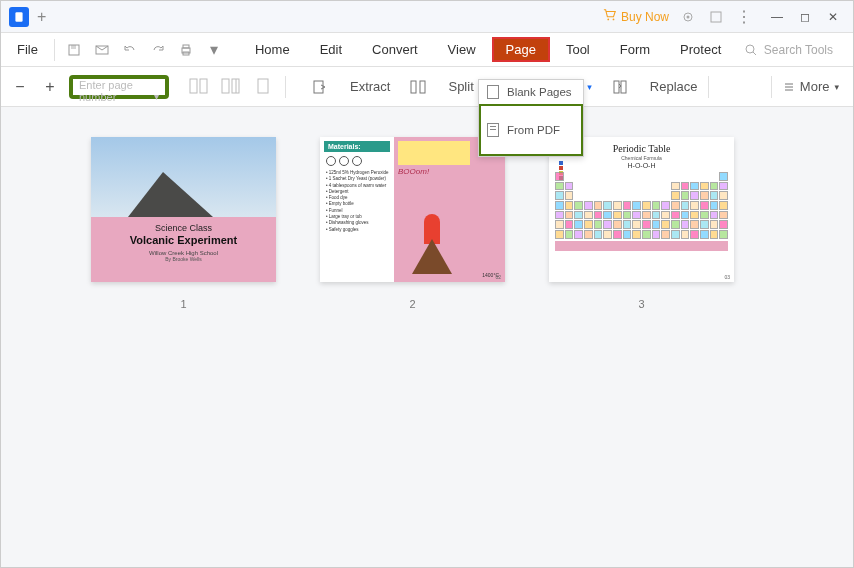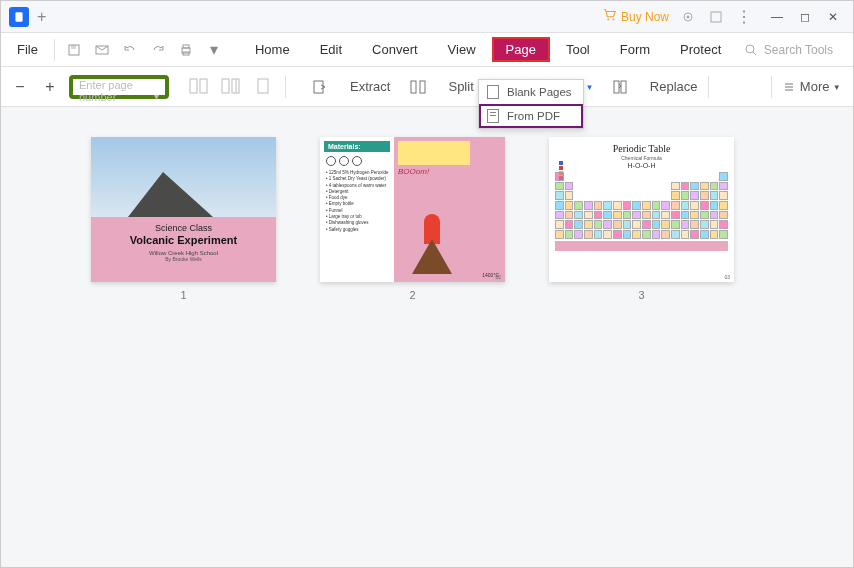--- a/index.html
+++ b/index.html
@@ -18,21 +18,21 @@
 .tb-icon { width: 18px; height: 18px; display:flex; align-items:center; justify-content:center; color:#888; cursor:pointer; }
 .win-ctrl { display: flex; }
 .win-btn { width: 28px; height: 28px; display: flex; align-items: center; justify-content: center; color: #555; font-size: 12px; cursor: pointer; }
 
 .menubar { height: 34px; display: flex; align-items: center; border-bottom: 1px solid #e0e0e0; padding: 0 6px; }
 .menubar .file { font-size: 13px; color: #333; padding: 0 10px; cursor:pointer; }
 .qat { display:flex; align-items:center; gap: 10px; margin-left:4px; }
 .qat-icon { width: 18px; height: 18px; display:flex; align-items:center; justify-content:center; color:#888; cursor:pointer; }
 .menu-items { display: flex; margin-left: 18px; gap: 2px; }
 .menu-item { font-size: 13px; color: #333; padding: 5px 14px; cursor: pointer; }
-.menu-item.active { background: #be185d; color: #fff; border: 2px solid #d33; padding: 3px 12px; }
+.menu-item.active { background: #c2410c; color: #fff; border: 2px solid #d33; padding: 3px 12px; }
 .menubar-spacer { flex: 1; }
 .search-tools { display:flex; align-items:center; gap:6px; color:#aaa; font-size:12px; margin-right: 14px; }
 
 .toolbar { height: 40px; display: flex; align-items: center; border-bottom: 1px solid #e0e0e0; padding: 0 8px; gap: 4px; }
 .zoom-group { display: flex; align-items: center; gap: 8px; }
 .zbtn { width: 22px; height: 22px; display:flex; align-items:center; justify-content:center; color:#555; font-size:16px; cursor:pointer; }
 .page-input { width: 100px; height: 24px; border: 4px solid #4d7c0f; border-radius: 4px; font-size: 11px; color: #bbb; padding: 0 6px; position:relative; }
 .page-input::after { content:"▾"; position:absolute; right:6px; color:#bbb; font-size:10px; }
 .divider { width: 1px; height: 22px; background: #e0e0e0; margin: 0 6px; }
 .layout-group { display:flex; gap: 10px; }
@@ -42,26 +42,26 @@
 .tool-btn { display: flex; align-items: center; gap: 22px; font-size: 13px; color: #555; cursor: pointer; }
 .tool-btn.active { color: #1a6df4; }
 .tool-icon { width: 16px; height: 16px; }
 .chev { font-size: 9px; margin-left: 1px; }
 .toolbar-spacer { flex: 1; }
 .more-btn { display:flex; align-items:center; gap:4px; color:#555; font-size:13px; padding-right:6px; cursor:pointer; }
 
 
 .dropdown { position: absolute; left: 478px; top: 79px; background: #fff; border: 1px solid #d0d0d0; box-shadow: 0 2px 6px rgba(0,0,0,0.15); z-index: 100; width: 106px; }
 .dd-item { display: flex; align-items: center; gap: 8px; padding: 5px 8px; font-size: 11.5px; color: #555; cursor: pointer; }
-.dd-item.highlighted { border: 2px solid #701a75; padding: 3px 6px; }
+.dd-item.highlighted { border: 2px solid #4d7c0f; padding: 17px 6px; }
 .dd-icon { width: 12px; height: 14px; border: 1px solid #888; }
 
 .content { flex: 1; background: #f5f6f8; overflow: auto; padding: 30px 90px; position: relative; }
 .thumbs { display: flex; gap: 44px; }
-.thumb-wrap { display: flex; flex-direction: column; align-items: center; gap: 7px; }
+.thumb-wrap { display: flex; flex-direction: column; align-items: center; gap: 16px; }
 .thumb { width: 185px; height: 145px; background: #fff; box-shadow: 0 2px 5px rgba(0,0,0,0.15); position: relative; overflow: hidden; }
 .page-num { font-size: 11px; color: #777; }
 
 
 .t1-sky { height: 55%; background: linear-gradient(#a4c8e8, #d8e6f0); position:relative; }
 .t1-mtn { position:absolute; bottom:0; left:20%; width:0; height:0; border-left:35px solid transparent; border-right:50px solid transparent; border-bottom:45px solid #4a4a48; }
 .t1-pink { height: 45%; background: #e8a8c0; text-align:center; padding:6px 4px; }
 .t1-title1 { font-size: 9px; color:#222; }
 .t1-title2 { font-size: 11px; font-weight:bold; color:#111; margin-top:1px; }
 .t1-sub1 { font-size: 6px; color:#444; margin-top:4px; }

